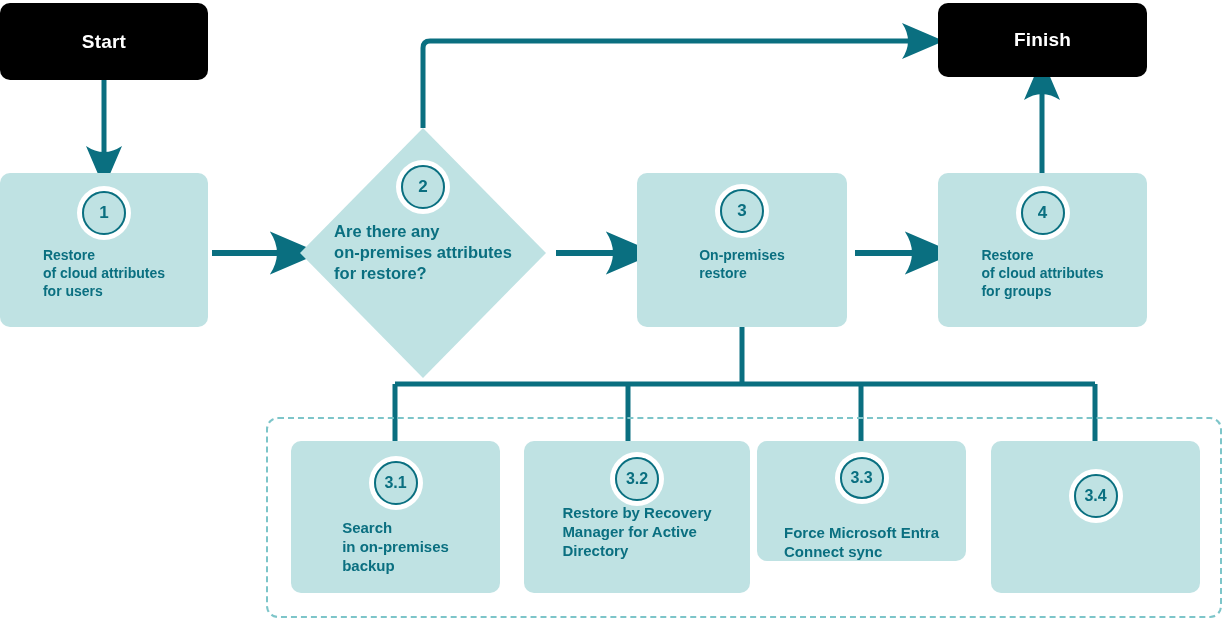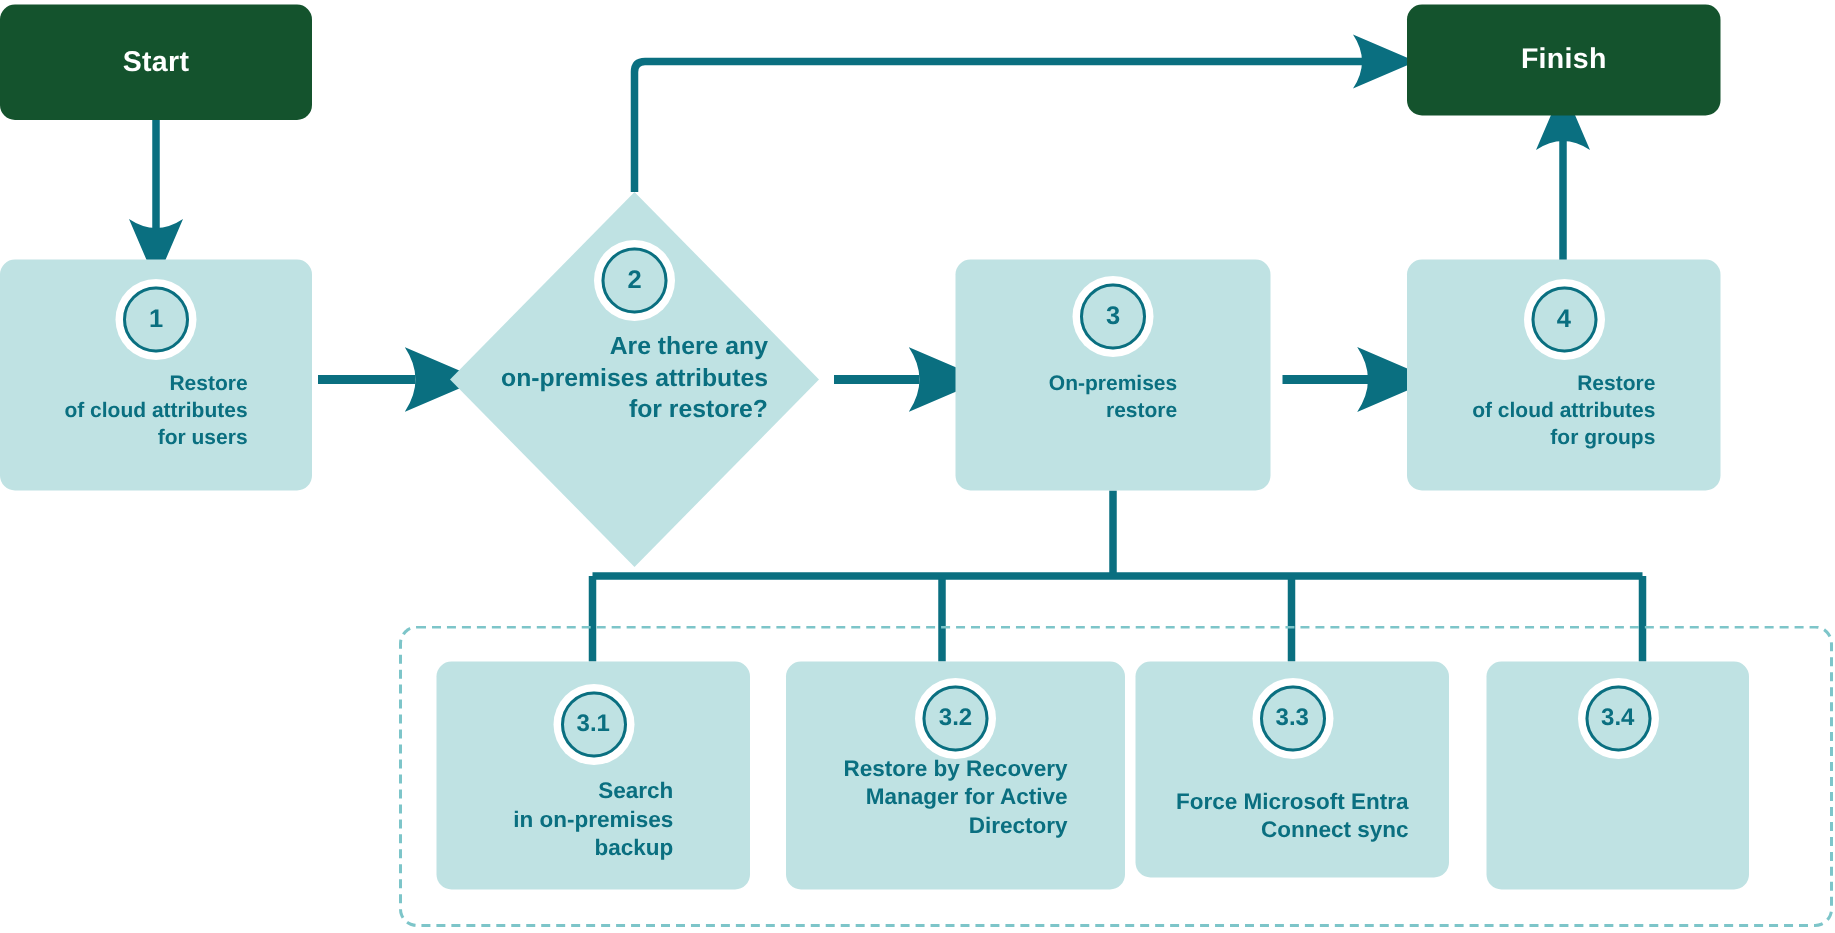--- a/index.html
+++ b/index.html
@@ -21,21 +21,21 @@
     position: absolute;
     left: 0; top: 0;
     width: 1223px;
     height: 622px;
     pointer-events: none;
   }
 
   
   .terminator {
     position: absolute;
-    background: #14532d;
+    background: #000000;
     border-radius: 10px;
     display: flex;
     align-items: center;
     justify-content: center;
     color: #ffffff;
     font-size: 19px;
     font-weight: bold;
     letter-spacing: 0.2px;
   }
 
@@ -47,21 +47,21 @@
     display: flex;
     flex-direction: column;
     align-items: center;
     justify-content: flex-start;
     box-sizing: border-box;
   }
   .node .label,
   .diamond .label {
     color: #0a6f80;
     font-weight: bold;
-    text-align: right;
+    text-align: left;
     line-height: 1.28;
     white-space: pre-line;
   }
   .node.main .label { font-size: 14px; }
   .node.sub  .label { font-size: 15px; }
 
   
   .badge {
     position: relative;
     border-radius: 50%;
@@ -199,27 +199,27 @@
 
   <div class="node sub" style="left:524px; top:441px; width:226px; height:152px; padding-top:16px;">
     <div class="badge size-sm">
       <span>3.2</span>
     </div>
     <div class="label" style="margin-top:2px;">Restore by Recovery
 Manager for Active
 Directory</div>
   </div>
 
-  <div class="node sub" style="left:757px; top:441px; width:209px; height:144px; padding-top:16px;">
+  <div class="node sub" style="left:757px; top:441px; width:209px; height:120px; padding-top:16px;">
     <div class="badge size-sm">
       <span>3.3</span>
     </div>
     <div class="label" style="margin-top:24px;">Force Microsoft Entra
 Connect sync</div>
   </div>
 
-  <div class="node sub" style="left:991px; top:441px; width:175px; height:152px; padding-top:16px;">
+  <div class="node sub" style="left:991px; top:441px; width:209px; height:152px; padding-top:33px;">
     <div class="badge size-sm">
       <span>3.4</span>
     </div>
   </div>
 
 </div>
 
 </body></html>

